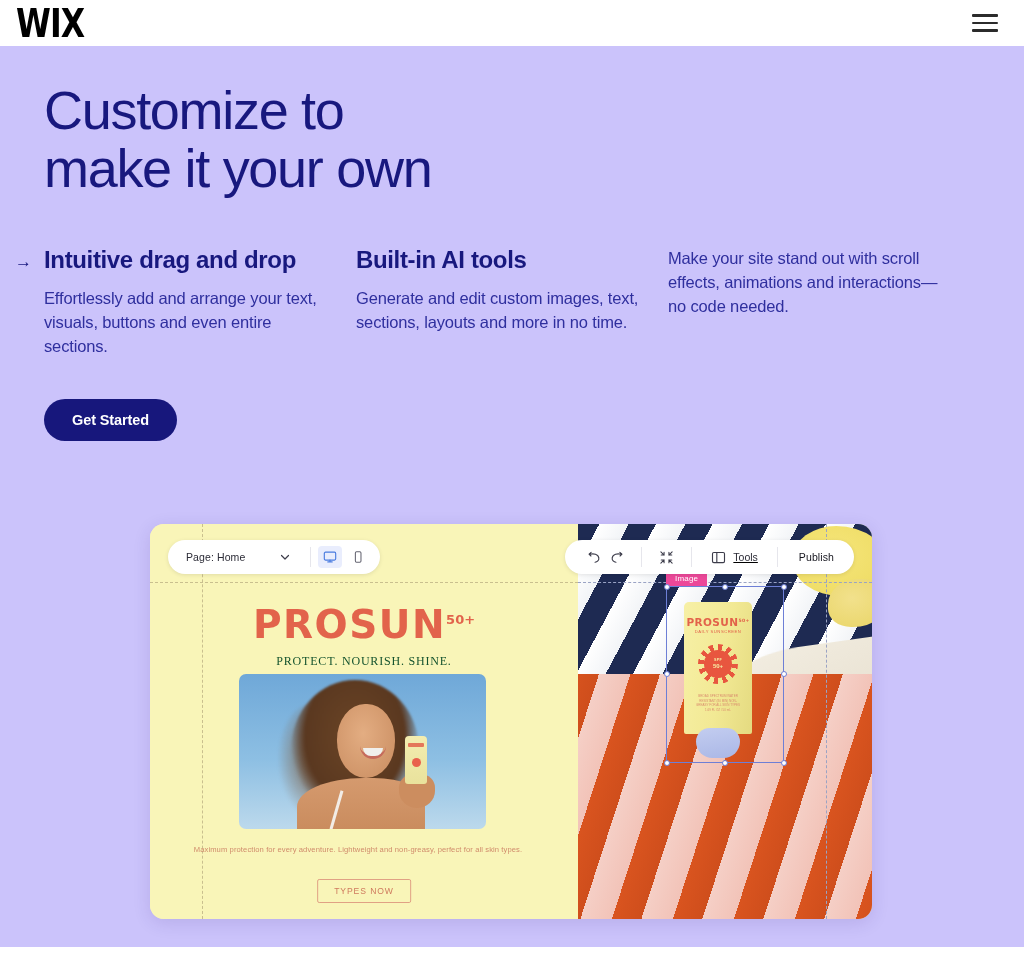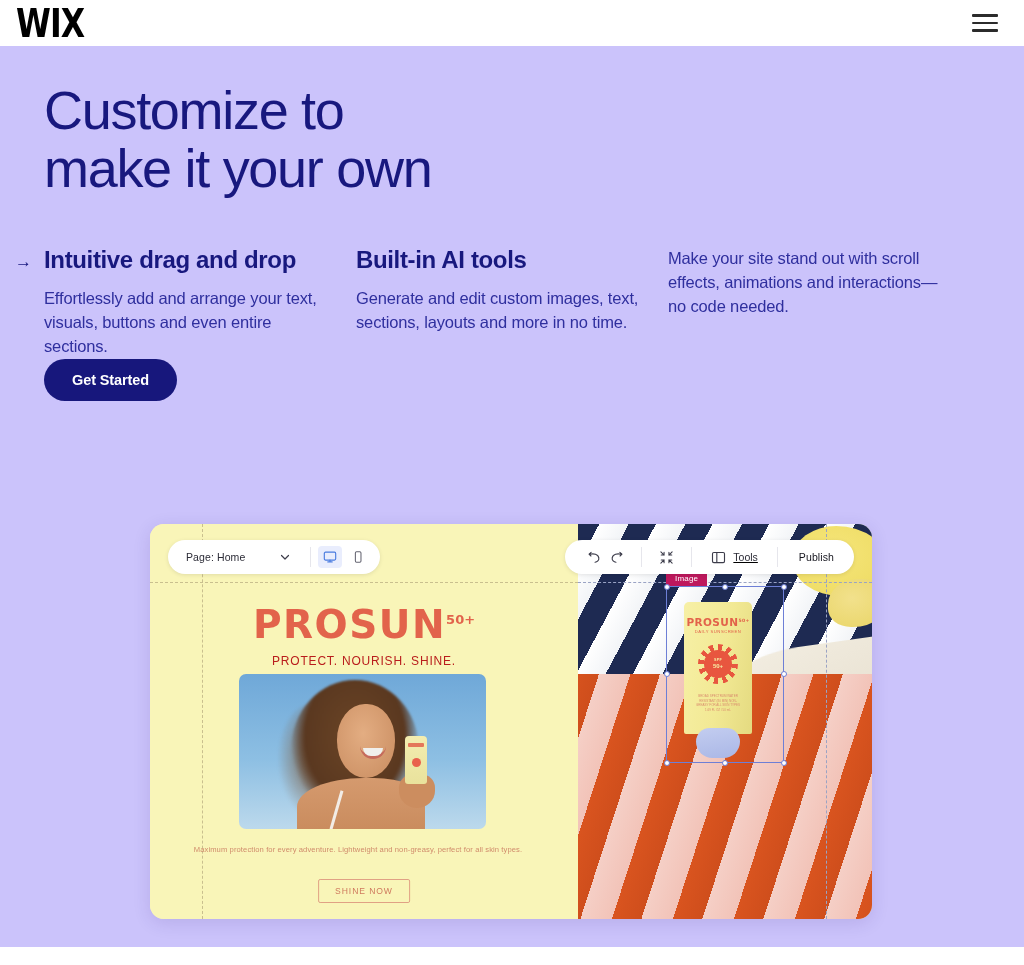--- a/index.html
+++ b/index.html
@@ -73,20 +73,21 @@
     margin-bottom: 12px;
   }
   .feature-desc {
     color: #2f2f9e;
     font-size: 16.5px;
     line-height: 1.48;
     letter-spacing: -0.15px;
   }
 
   .cta-btn {
+    margin-top: 40px;
     display: inline-block;
     background: #17177c;
     color: #ffffff;
     border: none;
     border-radius: 24px;
     padding: 13px 28px;
     font-size: 14.5px;
     font-weight: 700;
     letter-spacing: -0.1px;
     cursor: pointer;
@@ -124,25 +125,25 @@
     display: inline-block;
     position: relative;
   }
   .brand-sup {
     font-size: 13px;
     vertical-align: super;
     letter-spacing: 0;
     font-weight: 700;
   }
   .brand-tag {
-    color: #b91c1c;
+    color: #14532d;
     font-size: 12px;
     letter-spacing: 0.8px;
     margin-top: 7px;
-    font-family: Liberation Sans, sans-serif;
+    font-family: Liberation Serif, serif;
   }
 
   .hero-photo {
     position: absolute;
     left: 89px; top: 150px;
     width: 247px; height: 155px;
     border-radius: 7px;
     overflow: hidden;
     background: linear-gradient(180deg,#6fa8d8 0%, #8dbfe3 55%, #bcd9ec 100%);
   }
@@ -319,21 +320,21 @@
     text-align: center; color: #d98b6e; font-size: 3px; line-height: 1.5;
   }
 
   
   .sel-box {
     position: absolute; left: 88px; top: 62px; width: 118px; height: 177px;
     border: 1px solid #6d7fd6;
   }
   .sel-label {
     position: absolute; left: -1px; top: -15px;
-    background: #be185d; color: #fff;
+    background: #ec4899; color: #fff;
     font-size: 8px; padding: 2px 9px 2.5px 9px;
     border-radius: 2px 2px 0 0;
     letter-spacing: .2px;
   }
   .handle {
     position: absolute; width: 6px; height: 6px;
     background: #fff; border: 1px solid #6d7fd6; border-radius: 50%;
   }
   .h-tl { left: -3.5px; top: -3.5px; }
   .h-tc { left: calc(50% - 3.5px); top: -3.5px; }
@@ -454,21 +455,21 @@
             <div class="strap"></div>
             <div class="hand"></div>
             <div class="mini-tube">
               <div class="tl"></div>
               <div class="tc"></div>
             </div>
           </div>
         </div>
 
         <div class="desc-text">Maximum protection for every adventure. Lightweight and non-greasy, perfect for all skin types.</div>
-        <button class="shop-btn">SHINE NOW</button>
+        <button class="shop-btn">TYPES NOW</button>
       </div>
 
       <div class="canvas-right">
         <div class="towel-navy"></div>
         <div class="lemon"></div>
         <div class="lemon2"></div>
         <div class="towel-fold"></div>
         <div class="towel-orange"></div>
 
         <div class="big-tube">

